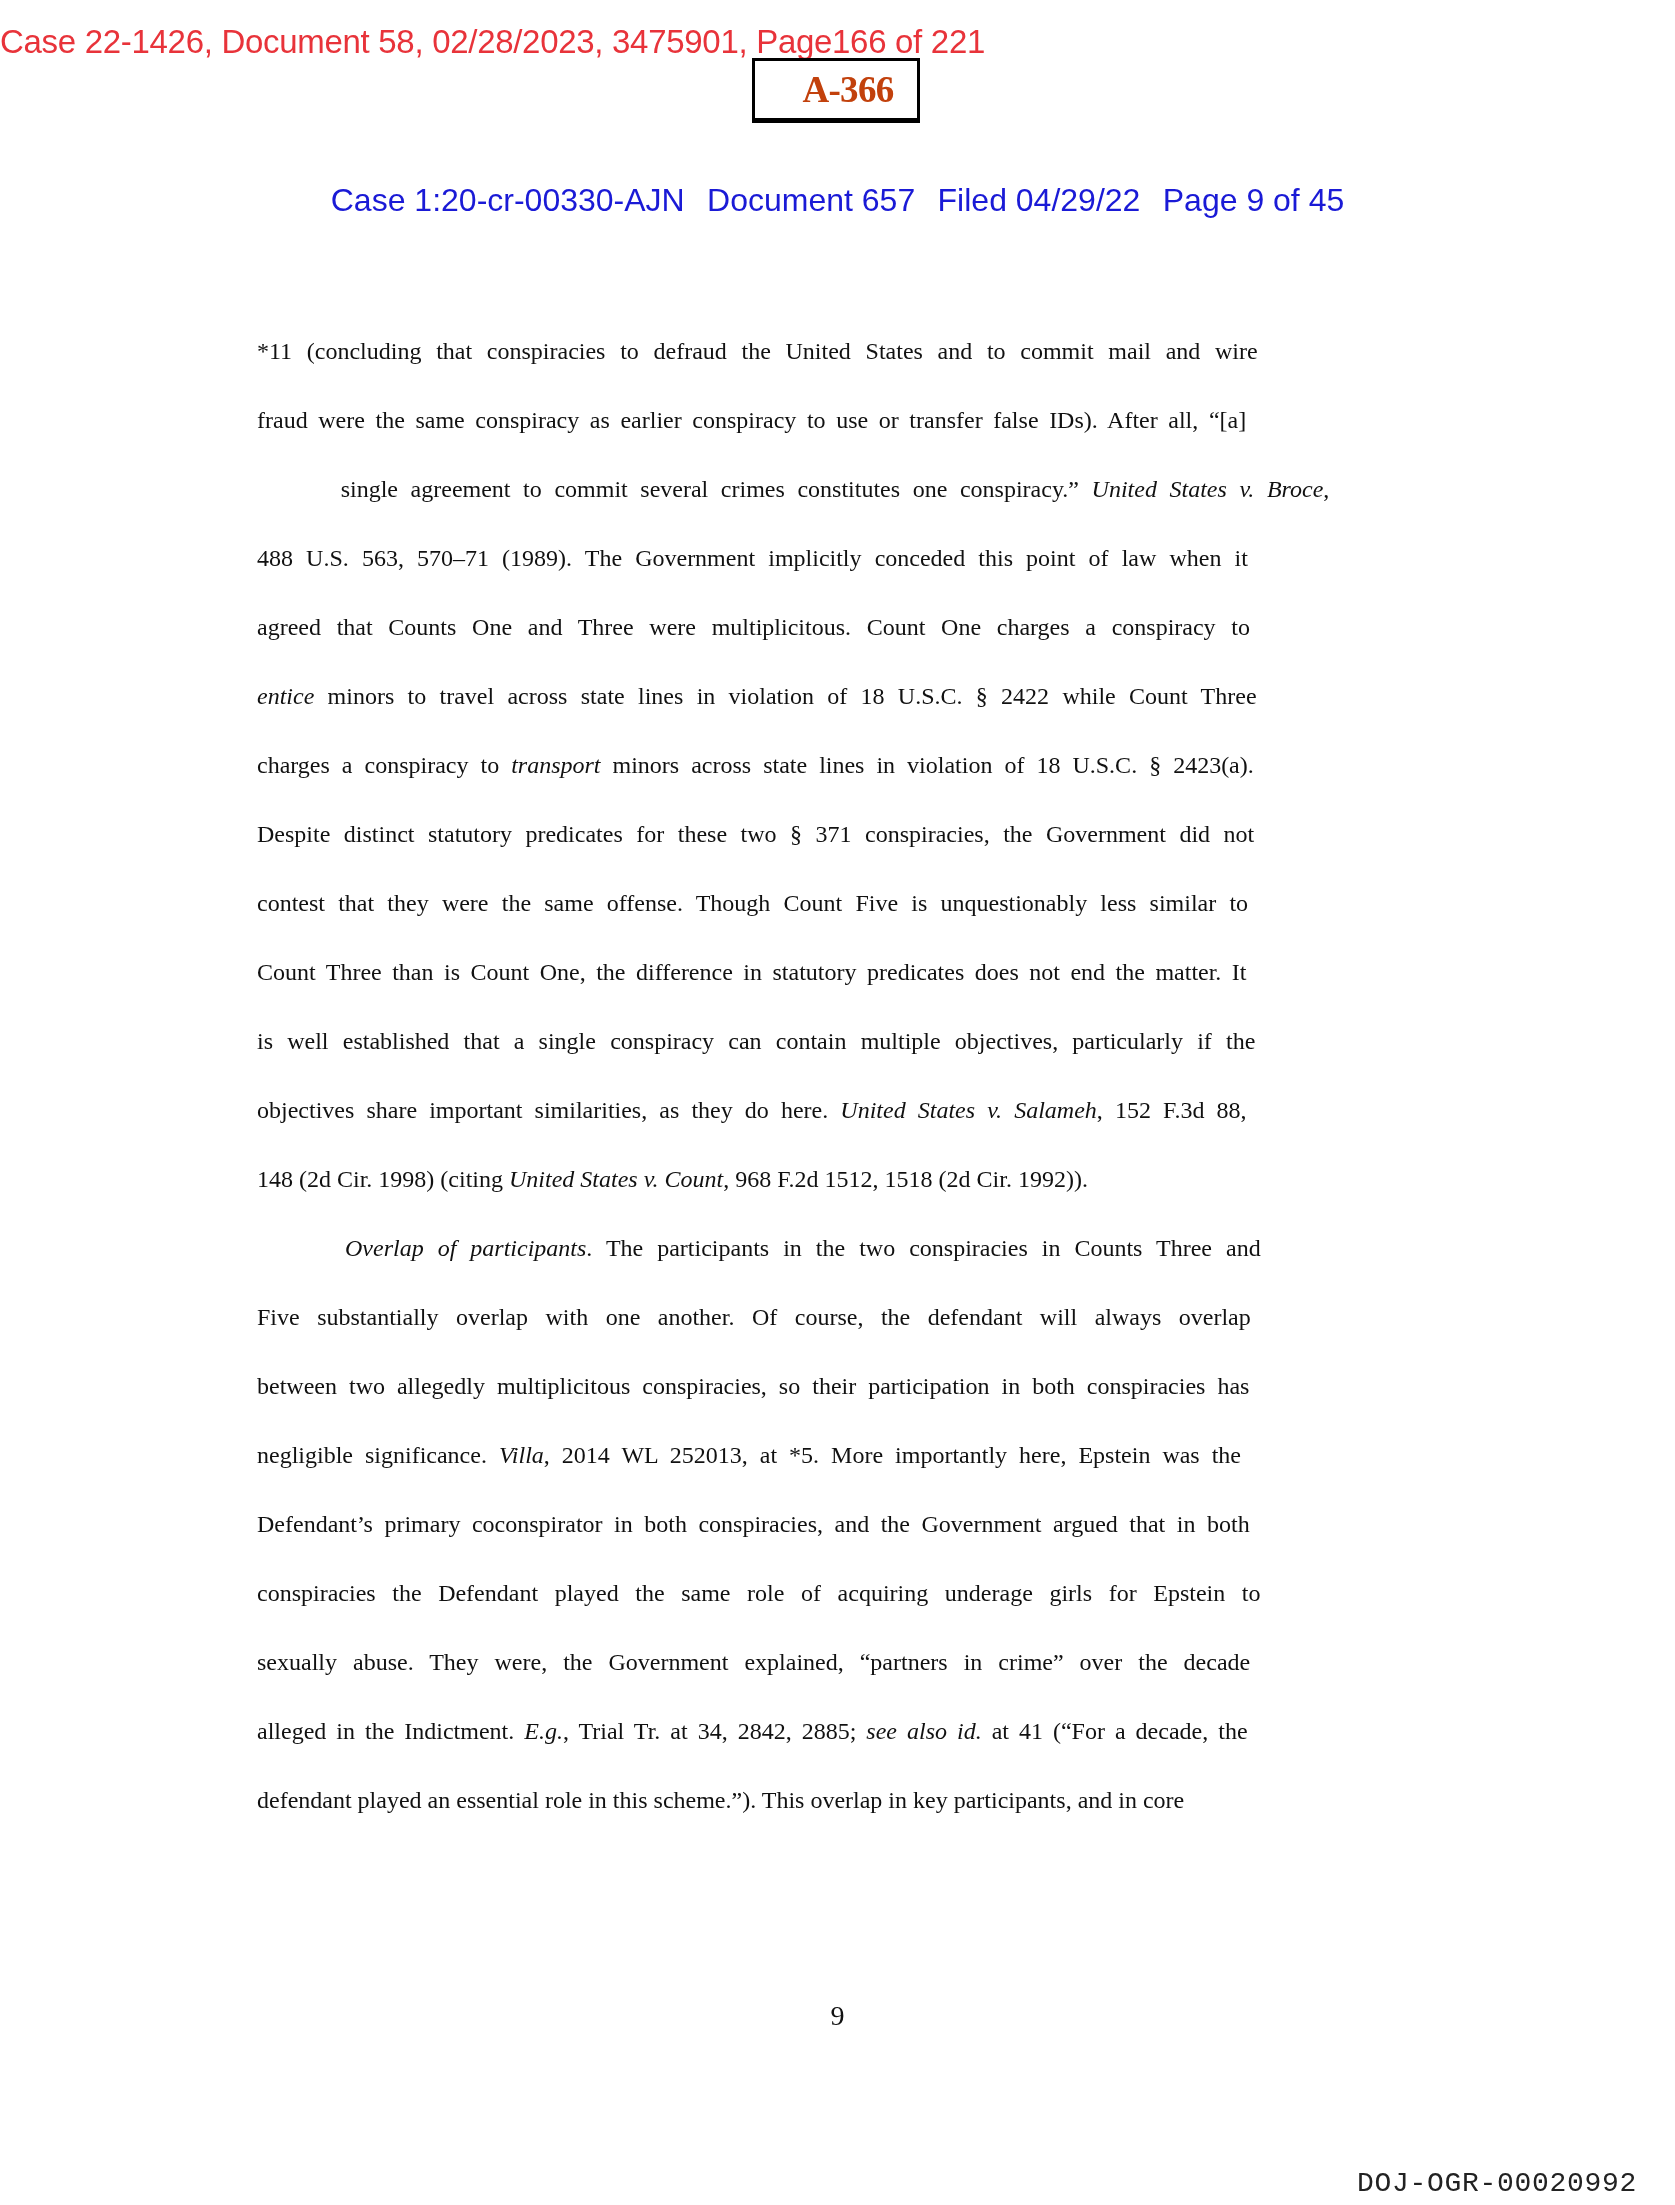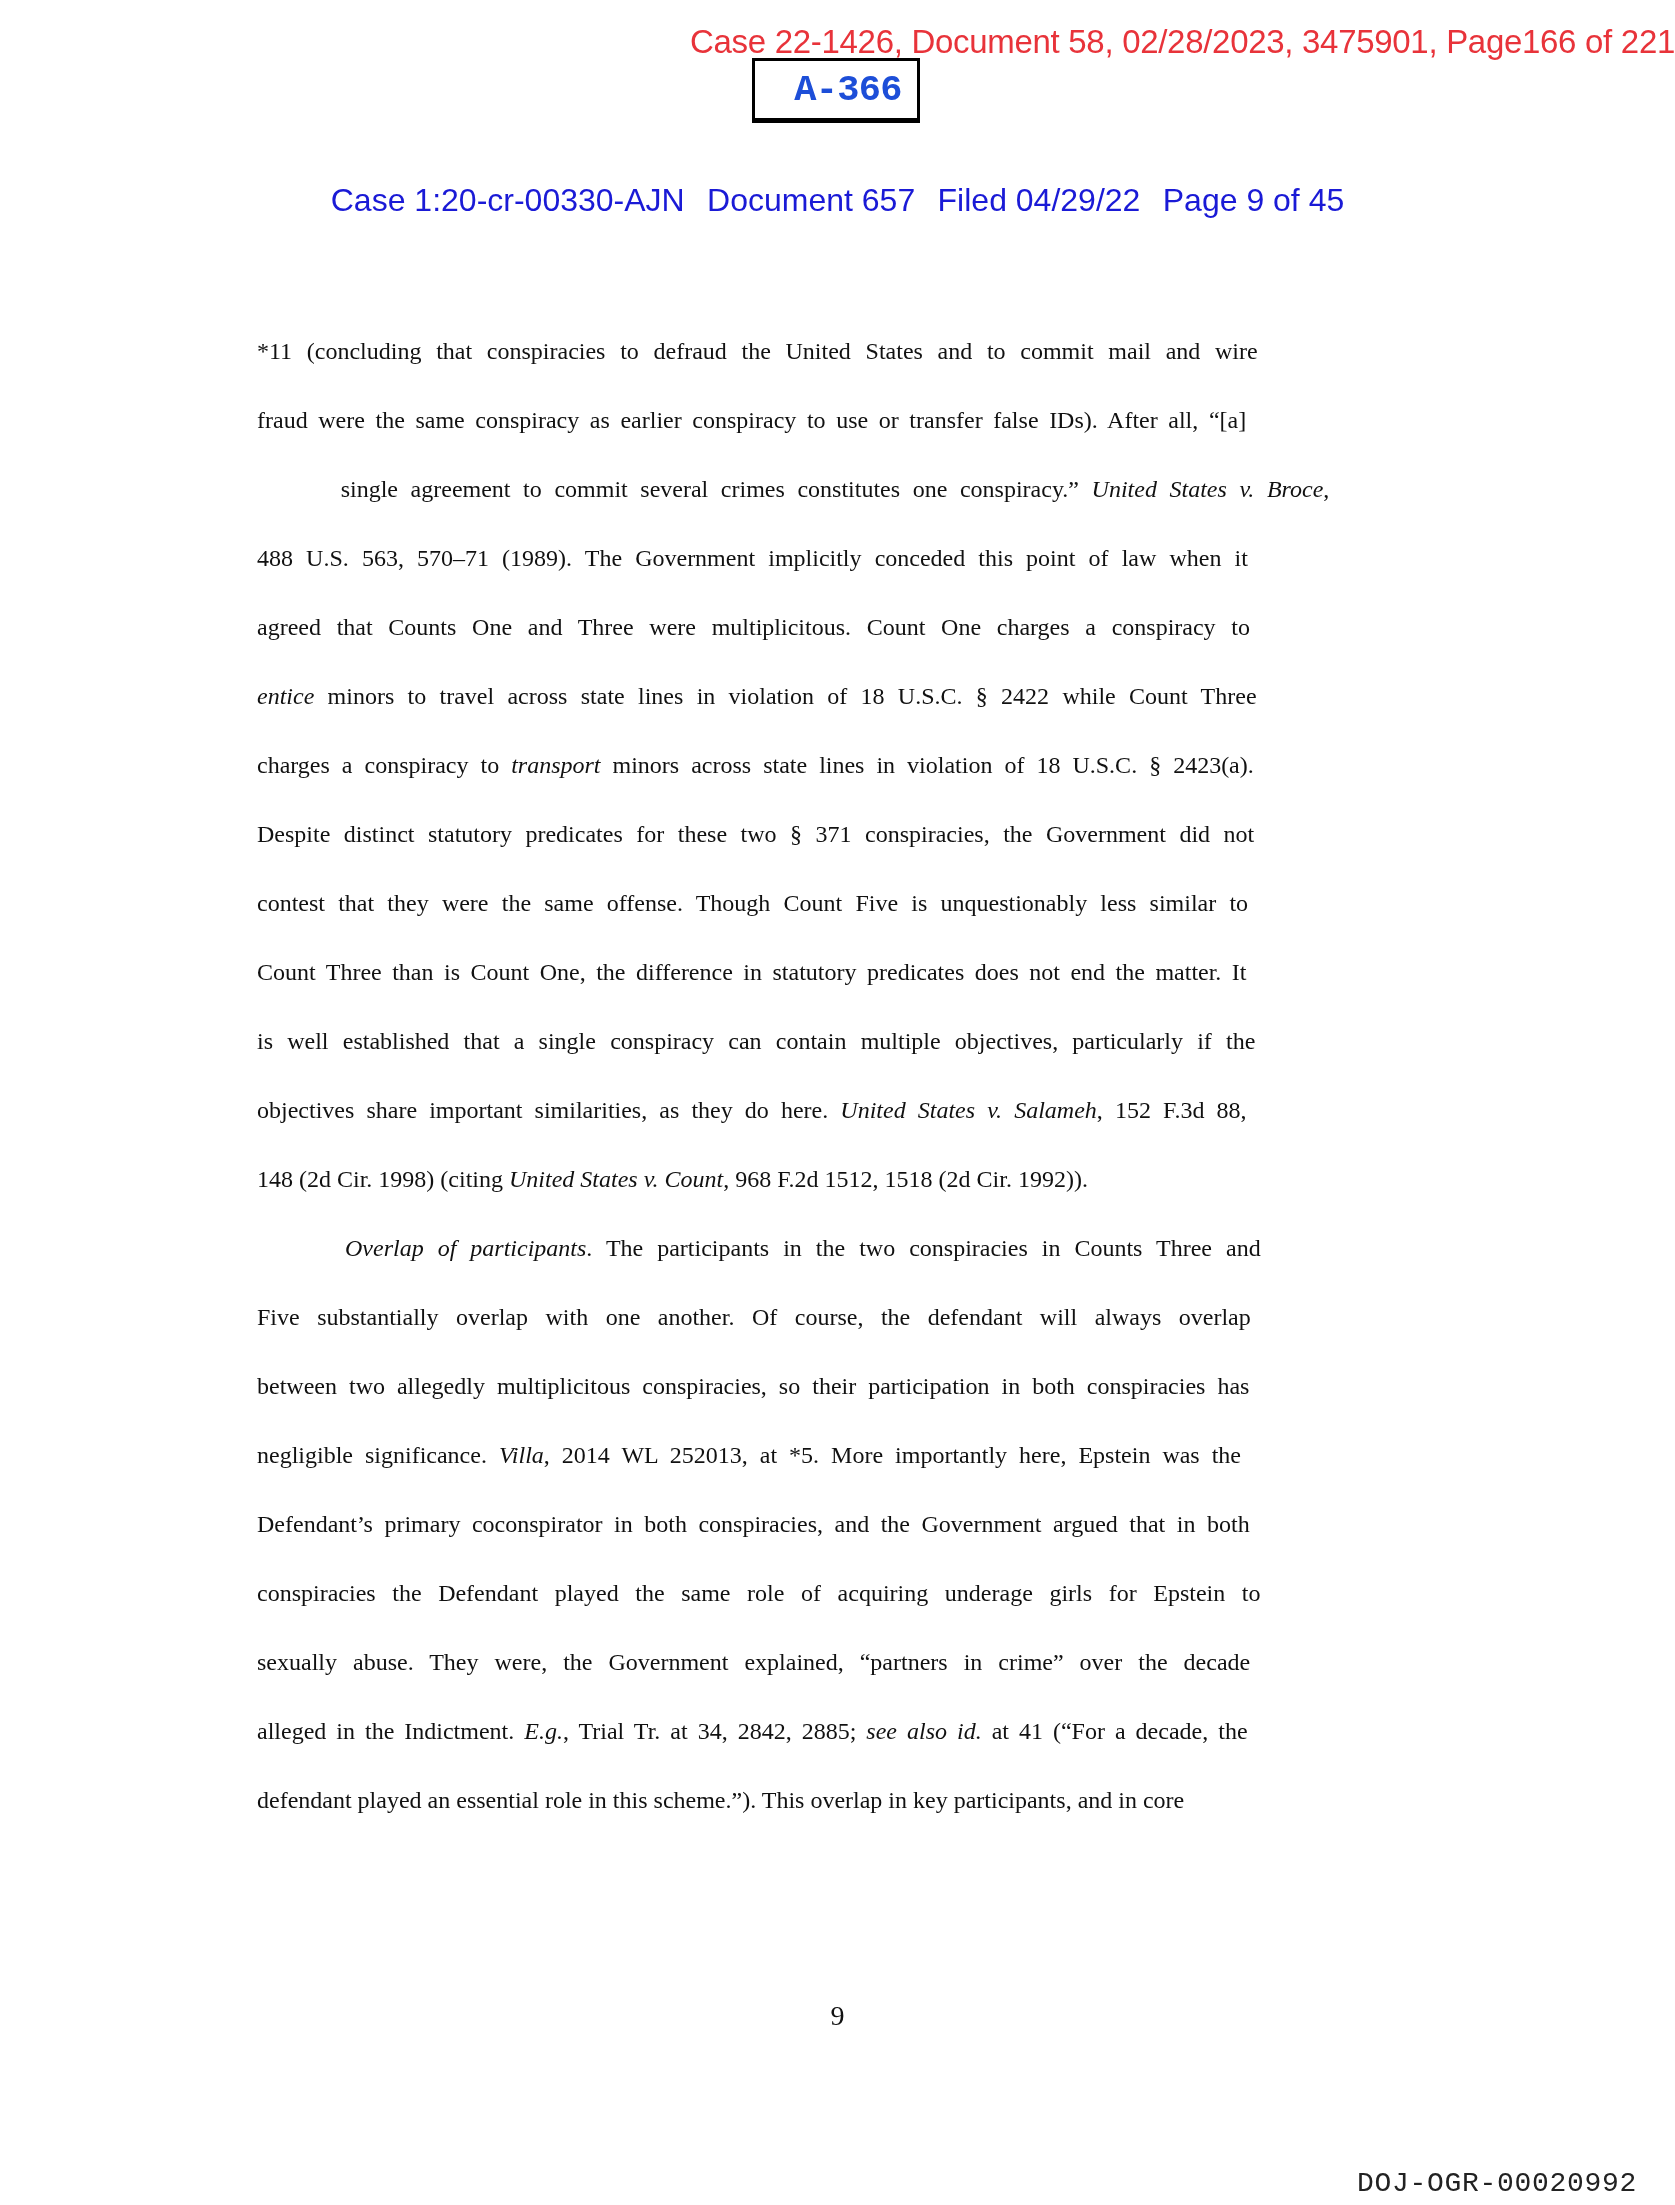--- a/index.html
+++ b/index.html
@@ -11,21 +11,21 @@
       width: 1675px;
       height: 2205px;
       position: relative;
       overflow: hidden;
     }
     .stamp-red {
       position: absolute;
       left: 0;
       width: 1675px;
       top: 25px;
-      text-align: right;
+      text-align: left;
       color: #e8333a;
       font-family: "Liberation Sans", sans-serif;
       font-size: 33px;
       line-height: 1;
       white-space: nowrap;
       letter-spacing: -0.3px;
     }
     .appendix-box {
       position: absolute;
       left: 752px;
@@ -34,24 +34,24 @@
       height: 57px;
       border: 3.3px solid #000;
       border-bottom-width: 5.3px;
       background: #fff;
       display: flex;
       align-items: center;
       justify-content: center;
       z-index: 1;
     }
     .appendix-box span {
-      font-family: Liberation Mono, monospace;
+      font-family: Liberation Serif, serif;
       font-weight: bold;
       font-size: 37px;
-      color: #1d4ed8;
+      color: #c2410c;
       letter-spacing: -0.7px;
       margin-left: 24px;
     }
     .stamp-blue {
       position: absolute;
       left: 0;
       width: 1675px;
       top: 184px;
       text-align: center;
       color: #1a1ad6;

